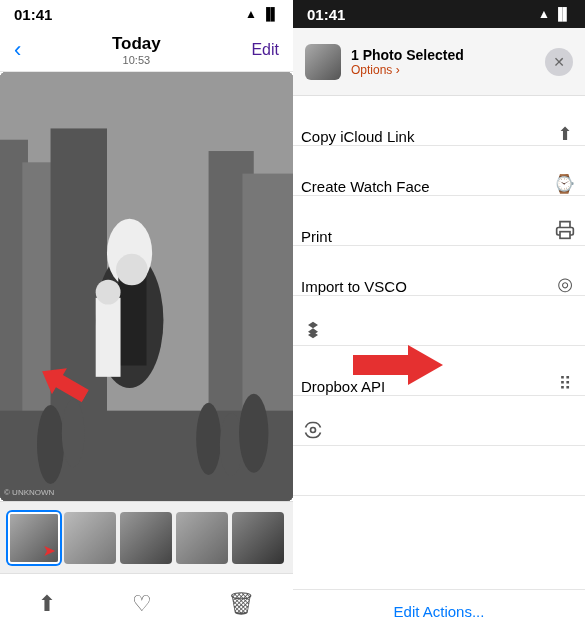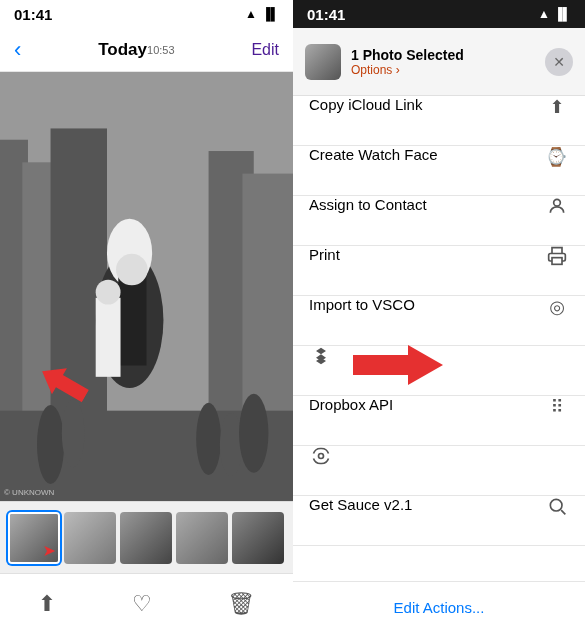--- a/index.html
+++ b/index.html
@@ -48,20 +48,21 @@
       padding: 0 14px;
       border-bottom: 1px solid #e5e5e5;
     }
     .back-btn {
       color: #007AFF;
       font-size: 22px;
       cursor: pointer;
     }
     .header-center {
       display: flex;
+      flex-direction: column;
       align-items: center;
     }
     .header-title {
       font-size: 17px;
       font-weight: 600;
       color: #000;
     }
     .header-subtitle {
       font-size: 11px;
       color: #666;
@@ -69,20 +70,21 @@
     .edit-btn {
       color: #4c1d95;
       font-size: 16px;
       cursor: pointer;
     }
     .photo-area {
       flex: 1;
       background: #1a1a1a;
       position: relative;
       overflow: hidden;
+      border-radius: 6px;
     }
     
     .photo-placeholder {
       width: 100%;
       height: 100%;
       background: linear-gradient(135deg, #888 0%, #444 20%, #999 40%, #555 60%, #777 80%, #333 100%);
       position: relative;
       display: flex;
       align-items: flex-end;
       justify-content: flex-start;
@@ -235,38 +237,38 @@
       flex-shrink: 0;
     }
     .menu-list {
       flex: 1;
       overflow-y: auto;
       background: #fff;
     }
     .menu-item {
       height: 50px;
       display: flex;
-      align-items: flex-start;
+      align-items: flex-end;
       justify-content: space-between;
-      padding: 0 16px;
+      padding: 0 8px;
       border-bottom: 0.5px solid #e5e5e5;
       cursor: pointer;
     }
     .menu-item-label {
       font-size: 15px;
       color: #000;
     }
     .menu-item-icon {
       font-size: 18px;
       color: #555;
       width: 24px;
       text-align: center;
     }
     .edit-actions-row {
-      height: 52px;
+      height: 44px;
       display: flex;
       align-items: center;
       justify-content: center;
       background: #fff;
       border-top: 0.5px solid #e5e5e5;
     }
     .edit-actions-btn {
       font-size: 15px;
       color: #007AFF;
       cursor: pointer;
@@ -398,29 +400,20 @@
         <span class="menu-item-label">Copy iCloud Link</span>
         <span class="menu-item-icon">⬆</span>
       </div>
 
       <div class="menu-item">
         <span class="menu-item-label">Create Watch Face</span>
         <span class="menu-item-icon">⌚</span>
       </div>
 
 
-      <div class="menu-item">
-        <span class="menu-item-label">Assign to Contact</span>
-        <span class="menu-item-icon">
-          <svg width="20" height="20" viewBox="0 0 24 24" fill="none" stroke="#555" stroke-width="2">
-            <circle cx="12" cy="8" r="4"></circle>
-            <path d="M4 20c0-4 3.6-7 8-7s8 3 8 7"></path>
-          </svg>
-        </span>
-      </div>
 
       <div class="menu-item">
         <span class="menu-item-label">Print</span>
         <span class="menu-item-icon">
           <svg width="20" height="20" viewBox="0 0 24 24" fill="none" stroke="#555" stroke-width="2">
             <polyline points="6 9 6 2 18 2 18 9"></polyline>
             <path d="M6 18H4a2 2 0 0 1-2-2v-5a2 2 0 0 1 2-2h16a2 2 0 0 1 2 2v5a2 2 0 0 1-2 2h-2"></path>
             <rect x="6" y="14" width="12" height="8"></rect>
           </svg>
         </span>
@@ -448,29 +441,20 @@
       <div class="menu-item">
         <span class="menu-item-icon">
           <svg width="20" height="20" viewBox="0 0 24 24" fill="none" stroke="#555" stroke-width="2">
             <circle cx="12" cy="12" r="3"></circle>
             <path d="M3 9a9 9 0 0 1 9-6 9 9 0 0 1 9 6"></path>
             <path d="M21 15a9 9 0 0 1-9 6 9 9 0 0 1-9-6"></path>
           </svg>
         </span>
       </div>
 
-      <div class="menu-item">
-        <span class="menu-item-label">Get Sauce v2.1</span>
-        <span class="menu-item-icon">
-          <svg width="20" height="20" viewBox="0 0 24 24" fill="none" stroke="#555" stroke-width="2">
-            <circle cx="11" cy="11" r="7"></circle>
-            <line x1="17" y1="17" x2="22" y2="22"></line>
-          </svg>
-        </span>
-      </div>
 
       <div class="menu-item">
         
         
       </div>
 
     </div>
     <div class="edit-actions-row">
       <span class="edit-actions-btn">Edit Actions...</span>
     </div>

